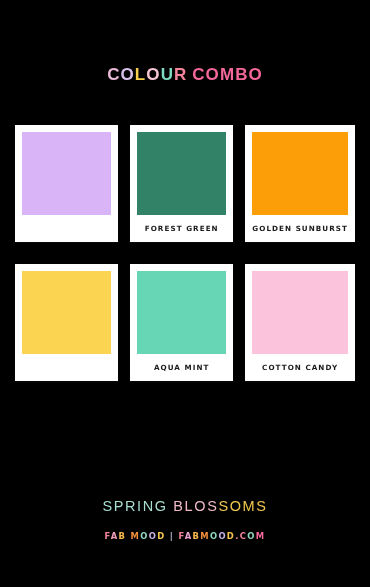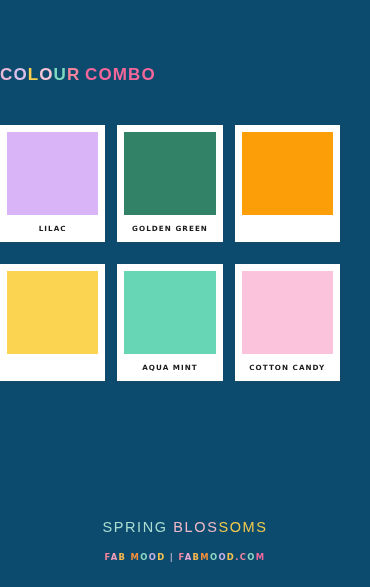--- a/index.html
+++ b/index.html
@@ -15,22 +15,22 @@
     overflow: hidden;
     position: relative;
   }
 
   .page {
     width: 370px;
     height: 587px;
     box-sizing: border-box;
     display: flex;
     flex-direction: column;
-    align-items: flex-start;
-    background: #0c4a6e;
+    align-items: center;
+    background: #000000;
   }
 
   
   .heading {
     margin-top: 66px;
     font-size: 17px;
     font-weight: 700;
     letter-spacing: 1.1px;
     line-height: 1;
     white-space: pre;
@@ -75,21 +75,21 @@
     font-family: "DejaVu Sans", sans-serif;
   }
 
   
   .footer {
     margin-top: auto;
     width: 100%;
     display: flex;
     flex-direction: column;
     align-items: center;
-    padding-bottom: 26px;
+    padding-bottom: 47px;
   }
   .tagline {
     font-size: 14.5px;
     font-weight: 400;
     letter-spacing: 1.6px;
     line-height: 1;
     white-space: pre;
     user-select: none;
   }
   .brand {
@@ -107,30 +107,30 @@
 <body style="background: rgb(246, 236, 231);">
 
 <div class="page">
 
   <h1 class="heading"><span style="color: rgb(233, 185, 216);">C</span><span style="color: rgb(217, 192, 234);">O</span><span style="color: rgb(249, 208, 78);">L</span><span style="color: rgb(246, 198, 212);">O</span><span style="color: rgb(127, 217, 192);">U</span><span style="color: rgb(243, 132, 156);">R</span><span class="sp"> </span><span style="color: rgb(244, 103, 154);">C</span><span style="color: rgb(244, 103, 154);">O</span><span style="color: rgb(244, 103, 154);">M</span><span style="color: rgb(244, 103, 154);">B</span><span style="color: rgb(244, 103, 154);">O</span></h1>
 
   <div class="grid">
 
     <div class="card">
       <span class="card-swatch" style="background: rgb(217, 180, 247);"></span>
-      <span class="card-label">LILAC</span>
     </div>
 
     <div class="card">
       <span class="card-swatch" style="background: rgb(50, 130, 104);"></span>
-      <span class="card-label">GOLDEN GREEN</span>
+      <span class="card-label">FOREST GREEN</span>
     </div>
 
     <div class="card">
       <span class="card-swatch" style="background: rgb(251, 158, 8);"></span>
+      <span class="card-label">GOLDEN SUNBURST</span>
     </div>
 
     <div class="card">
       <span class="card-swatch" style="background: rgb(251, 213, 81);"></span>
     </div>
 
     <div class="card">
       <span class="card-swatch" style="background: rgb(103, 214, 181);"></span>
       <span class="card-label">AQUA MINT</span>
     </div>

